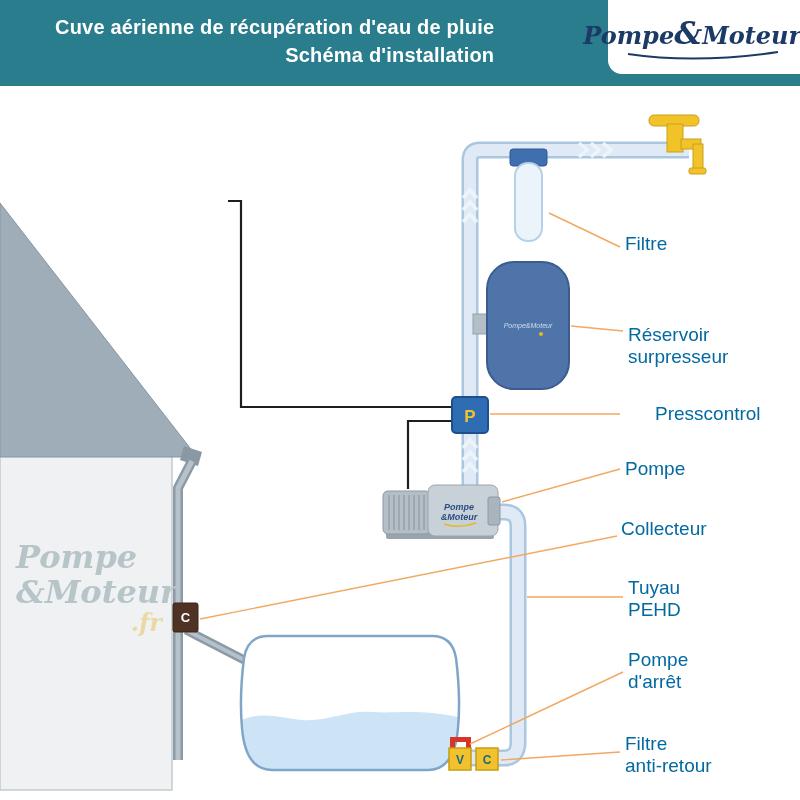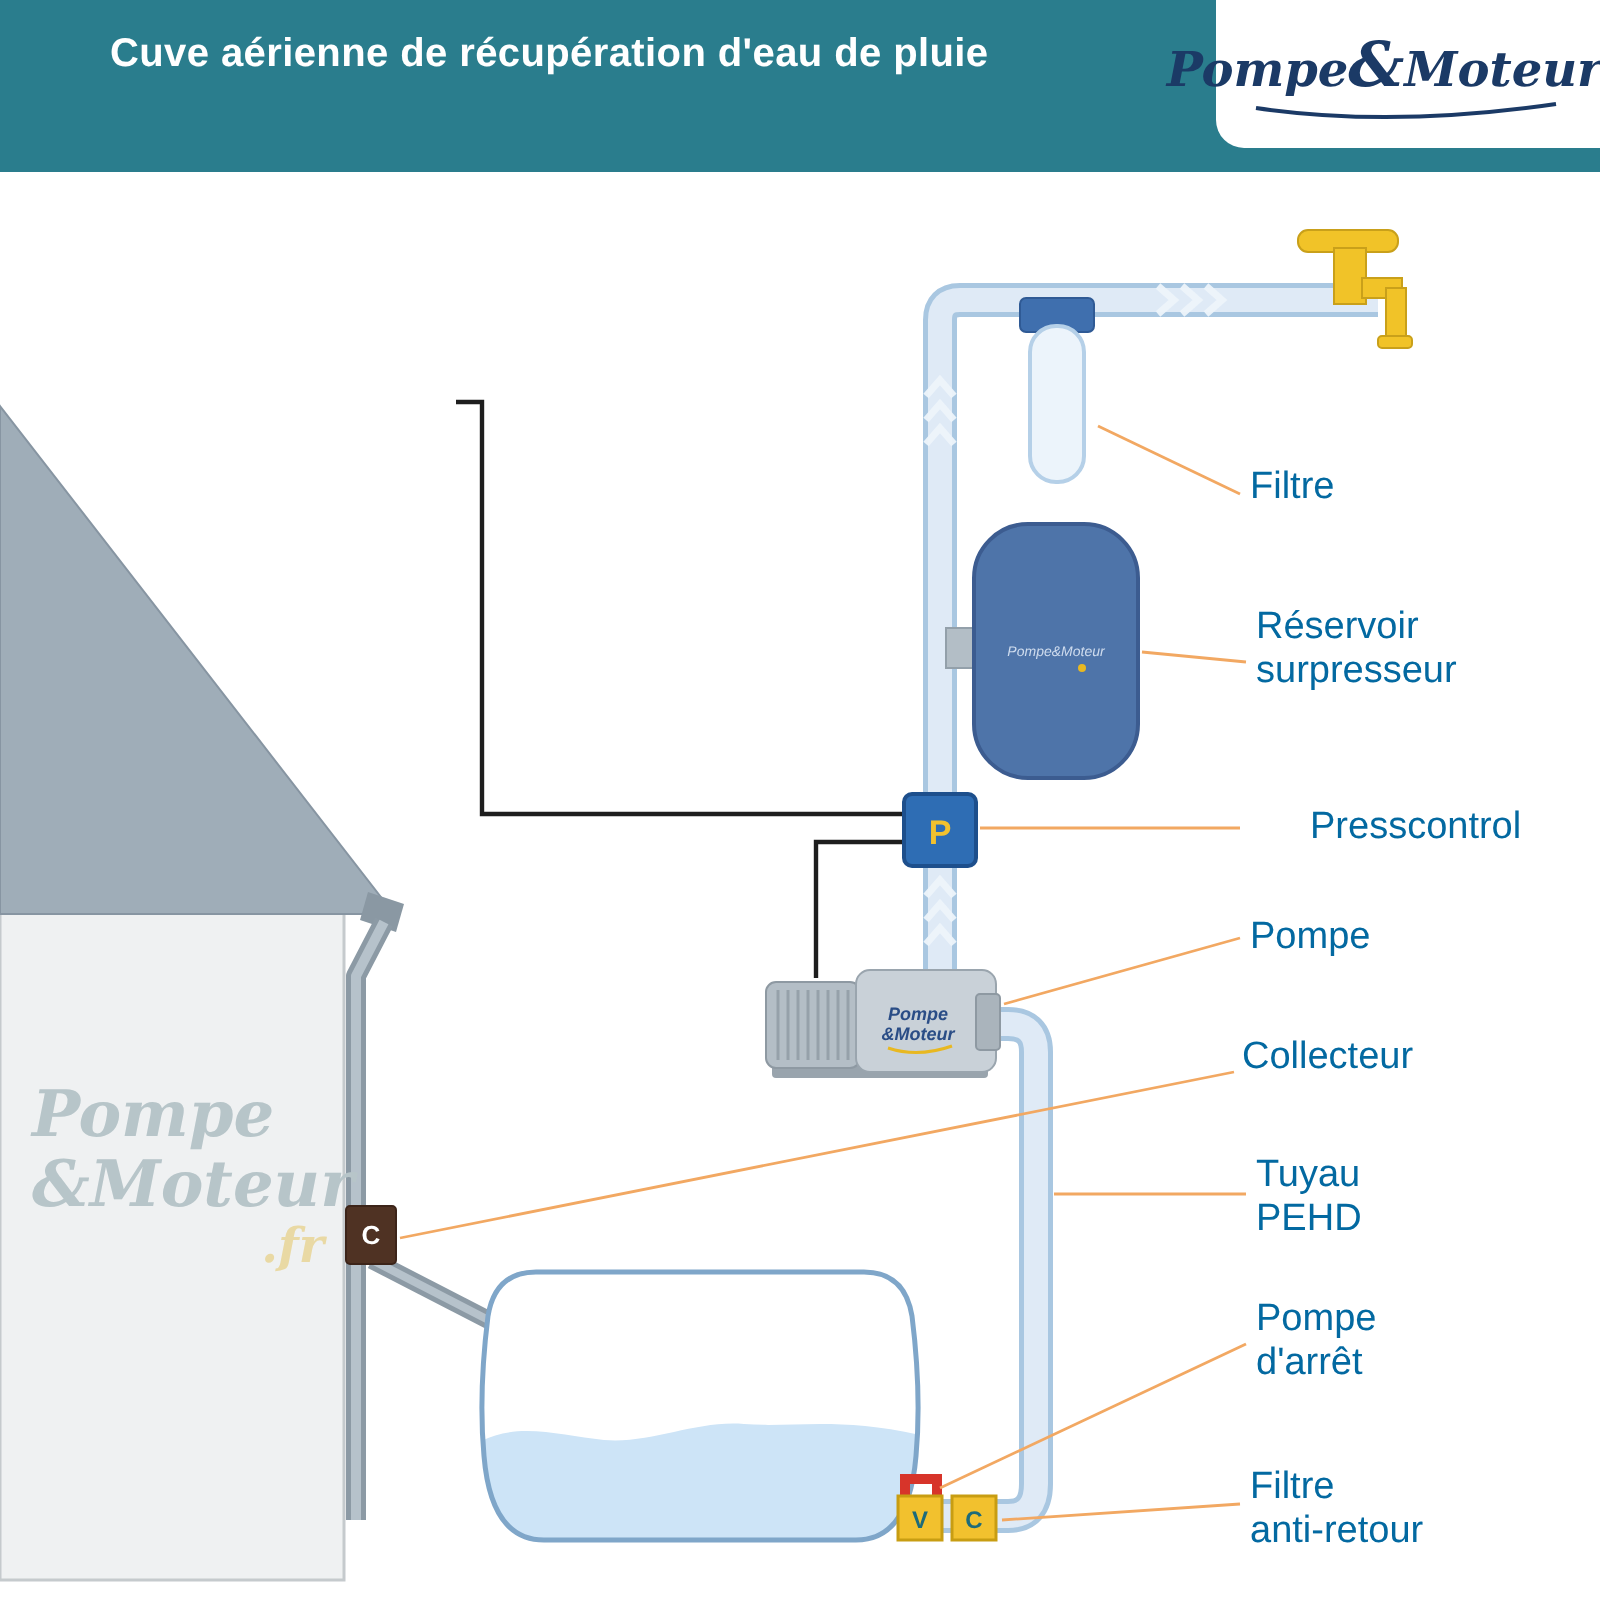--- a/index.html
+++ b/index.html
@@ -20,21 +20,21 @@
   .logo-text .tld{color:#e9b821;font-size:18px;position:relative;top:7px;left:-2px;}
   .logo-swoosh{position:absolute;left:18px;bottom:10px;}
 
   
   .diagram-svg{position:absolute;left:0;top:0;z-index:1;}
 
   
   .label{position:absolute;color:#0369a1;font-size:19px;line-height:22px;
          font-weight:500;z-index:5;white-space:nowrap;}
   .lb1{left:625px;top:233px}
-  .lb2{left:628px;top:303px}
+  .lb2{left:628px;top:324px}
   .lb3{left:655px;top:403px}
   .lb4{left:625px;top:458px}
   .lb5{left:621px;top:518px}
   .lb6{left:628px;top:577px}
   .lb7{left:628px;top:649px}
   .lb8{left:625px;top:733px}
 
   
   .watermark{position:absolute;left:16px;top:540px;z-index:2;
          font-family:"DejaVu Serif",serif;font-style:italic;font-weight:bold;
@@ -202,20 +202,21 @@
   </div>
   <div class="label lb8">
     <div>Filtre</div>
     <div>anti-retour</div>
   </div>
 </div>
 
 <div class="header">
   <div class="header-title">
     <div>Cuve aérienne de récupération d'eau de pluie</div>
+    <div>Schéma d'installation</div>
   </div>
 </div>
 <div class="logo-box">
   <span class="logo-text">
     <span>Pompe</span><span class="amp">&amp;</span><span>Moteur</span><span class="tld">.fr</span>
   </span>
   <svg class="logo-swoosh" width="156" height="14" viewBox="0 0 156 14">
     <path d="M 2,4 Q 70,14 152,2" stroke="#1b3a66" stroke-width="2" fill="none"></path>
   </svg>
 </div>

